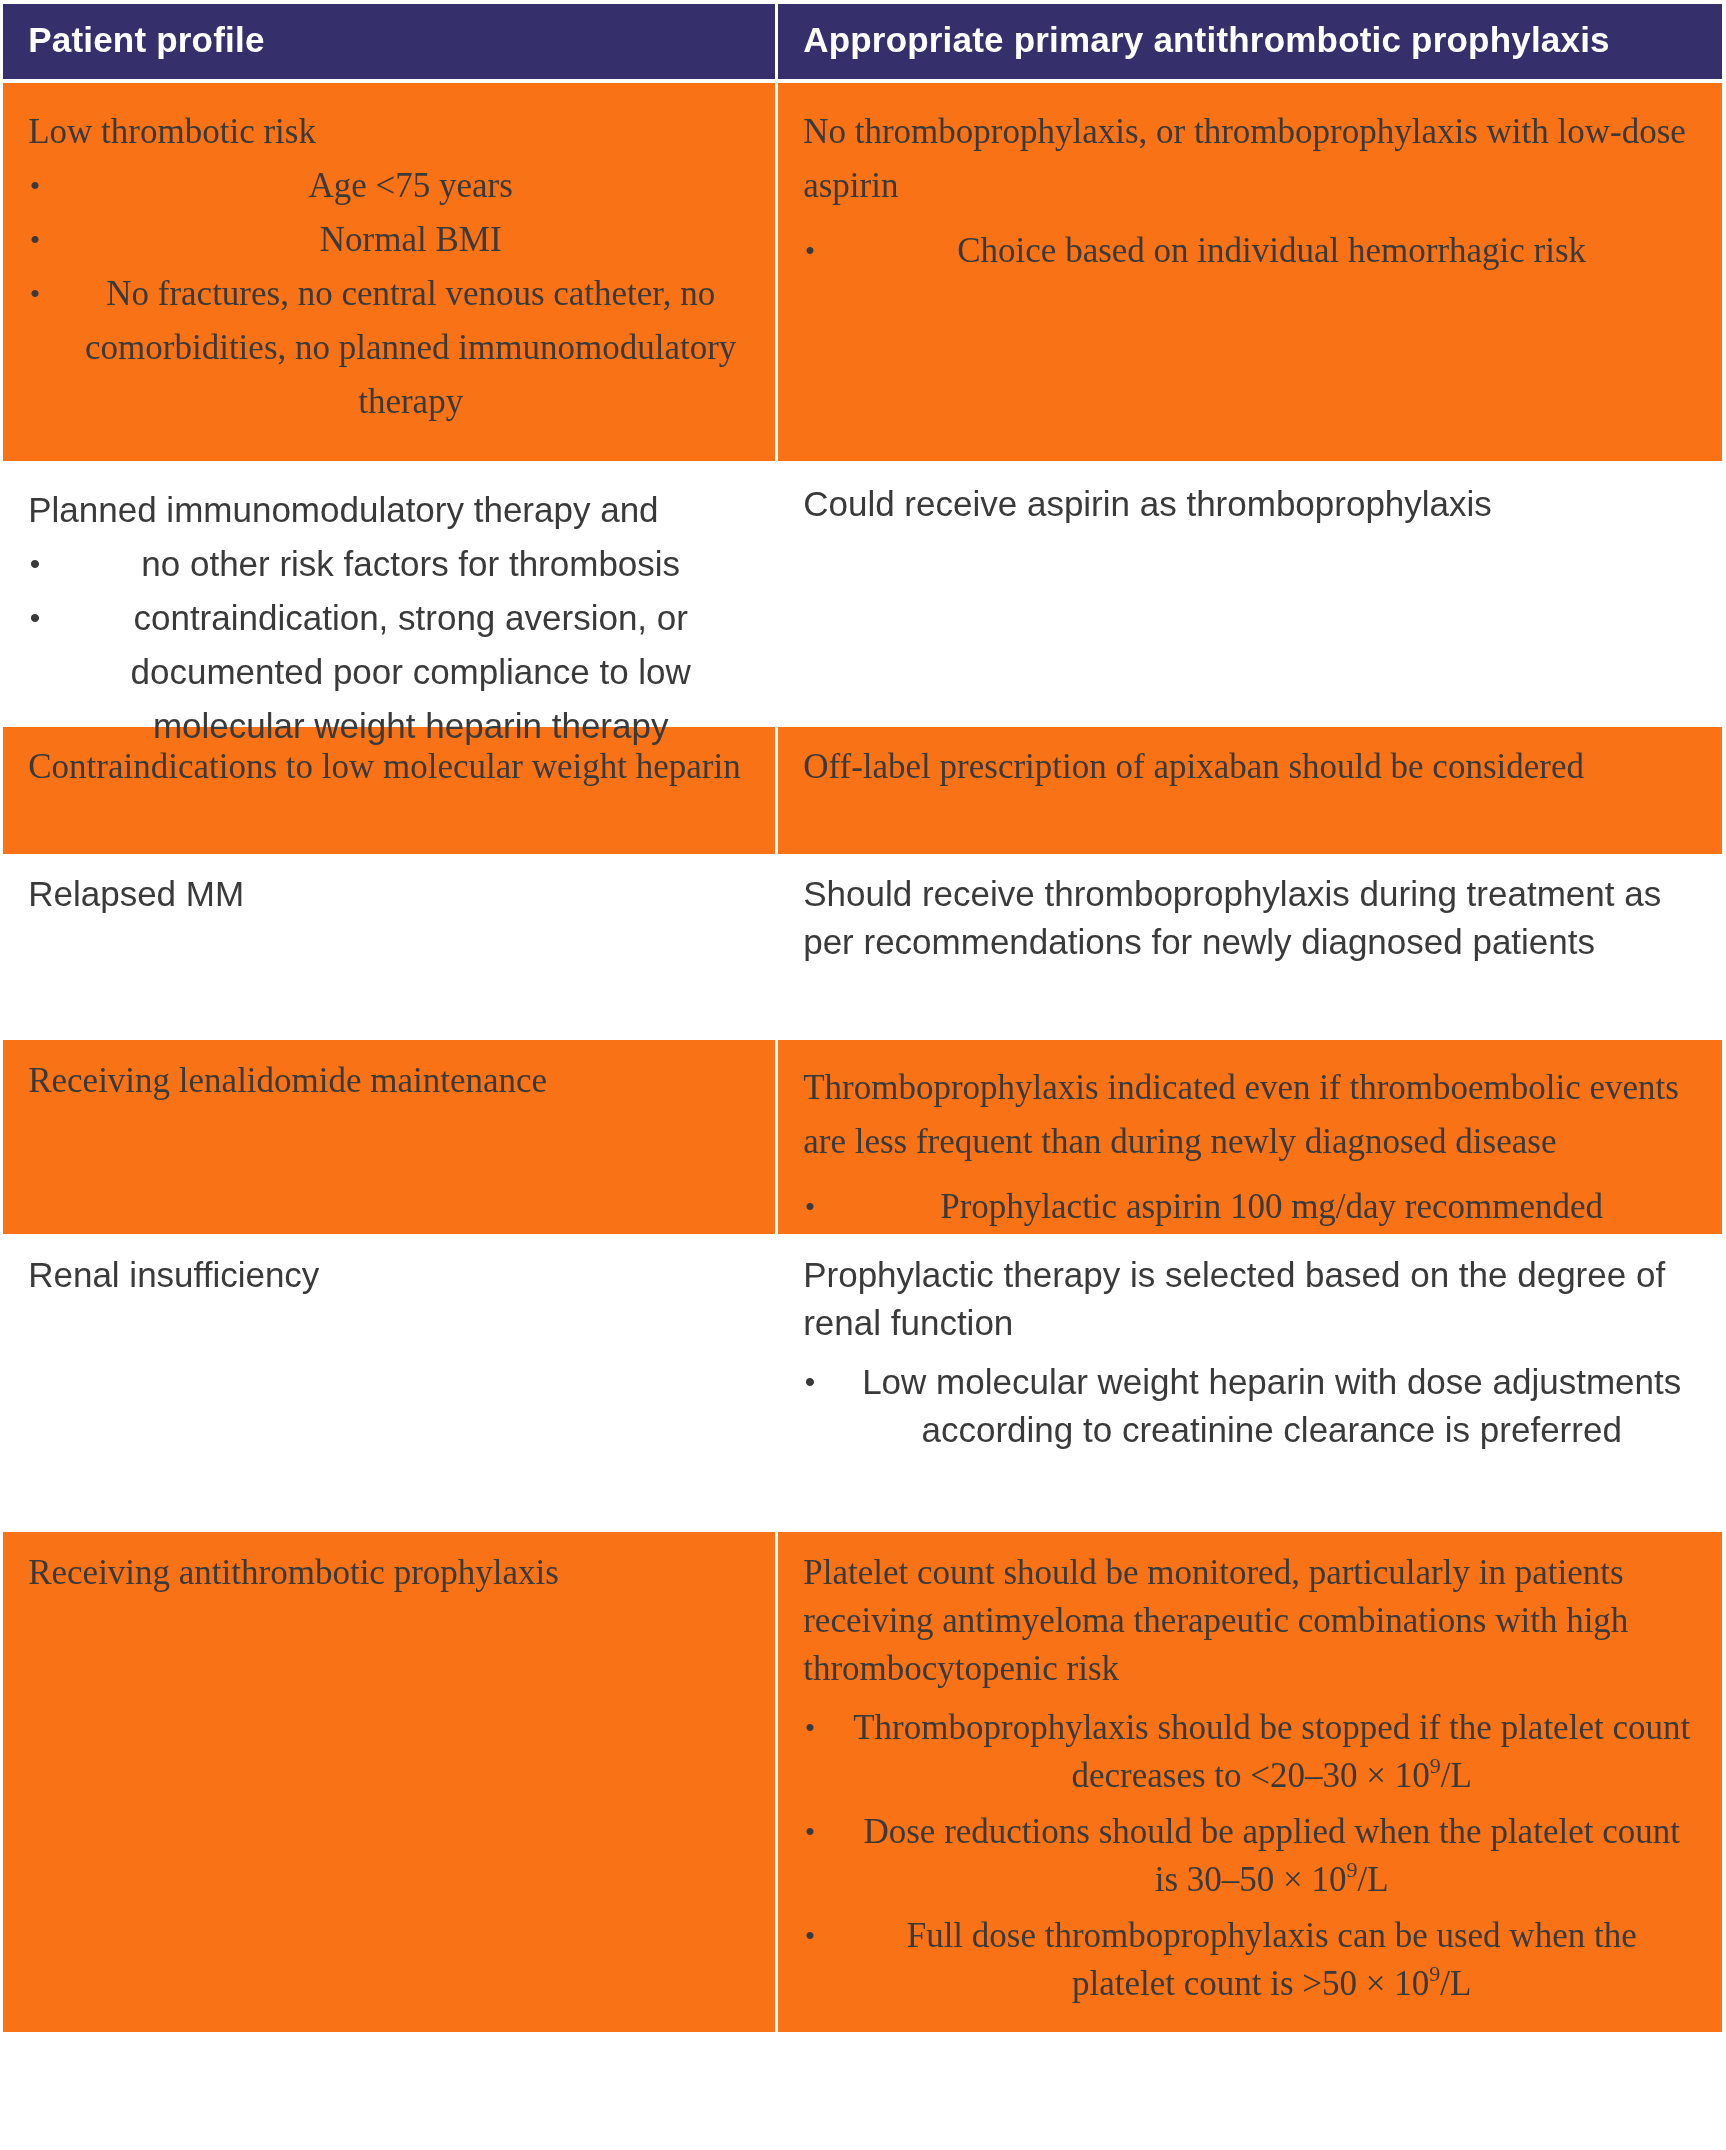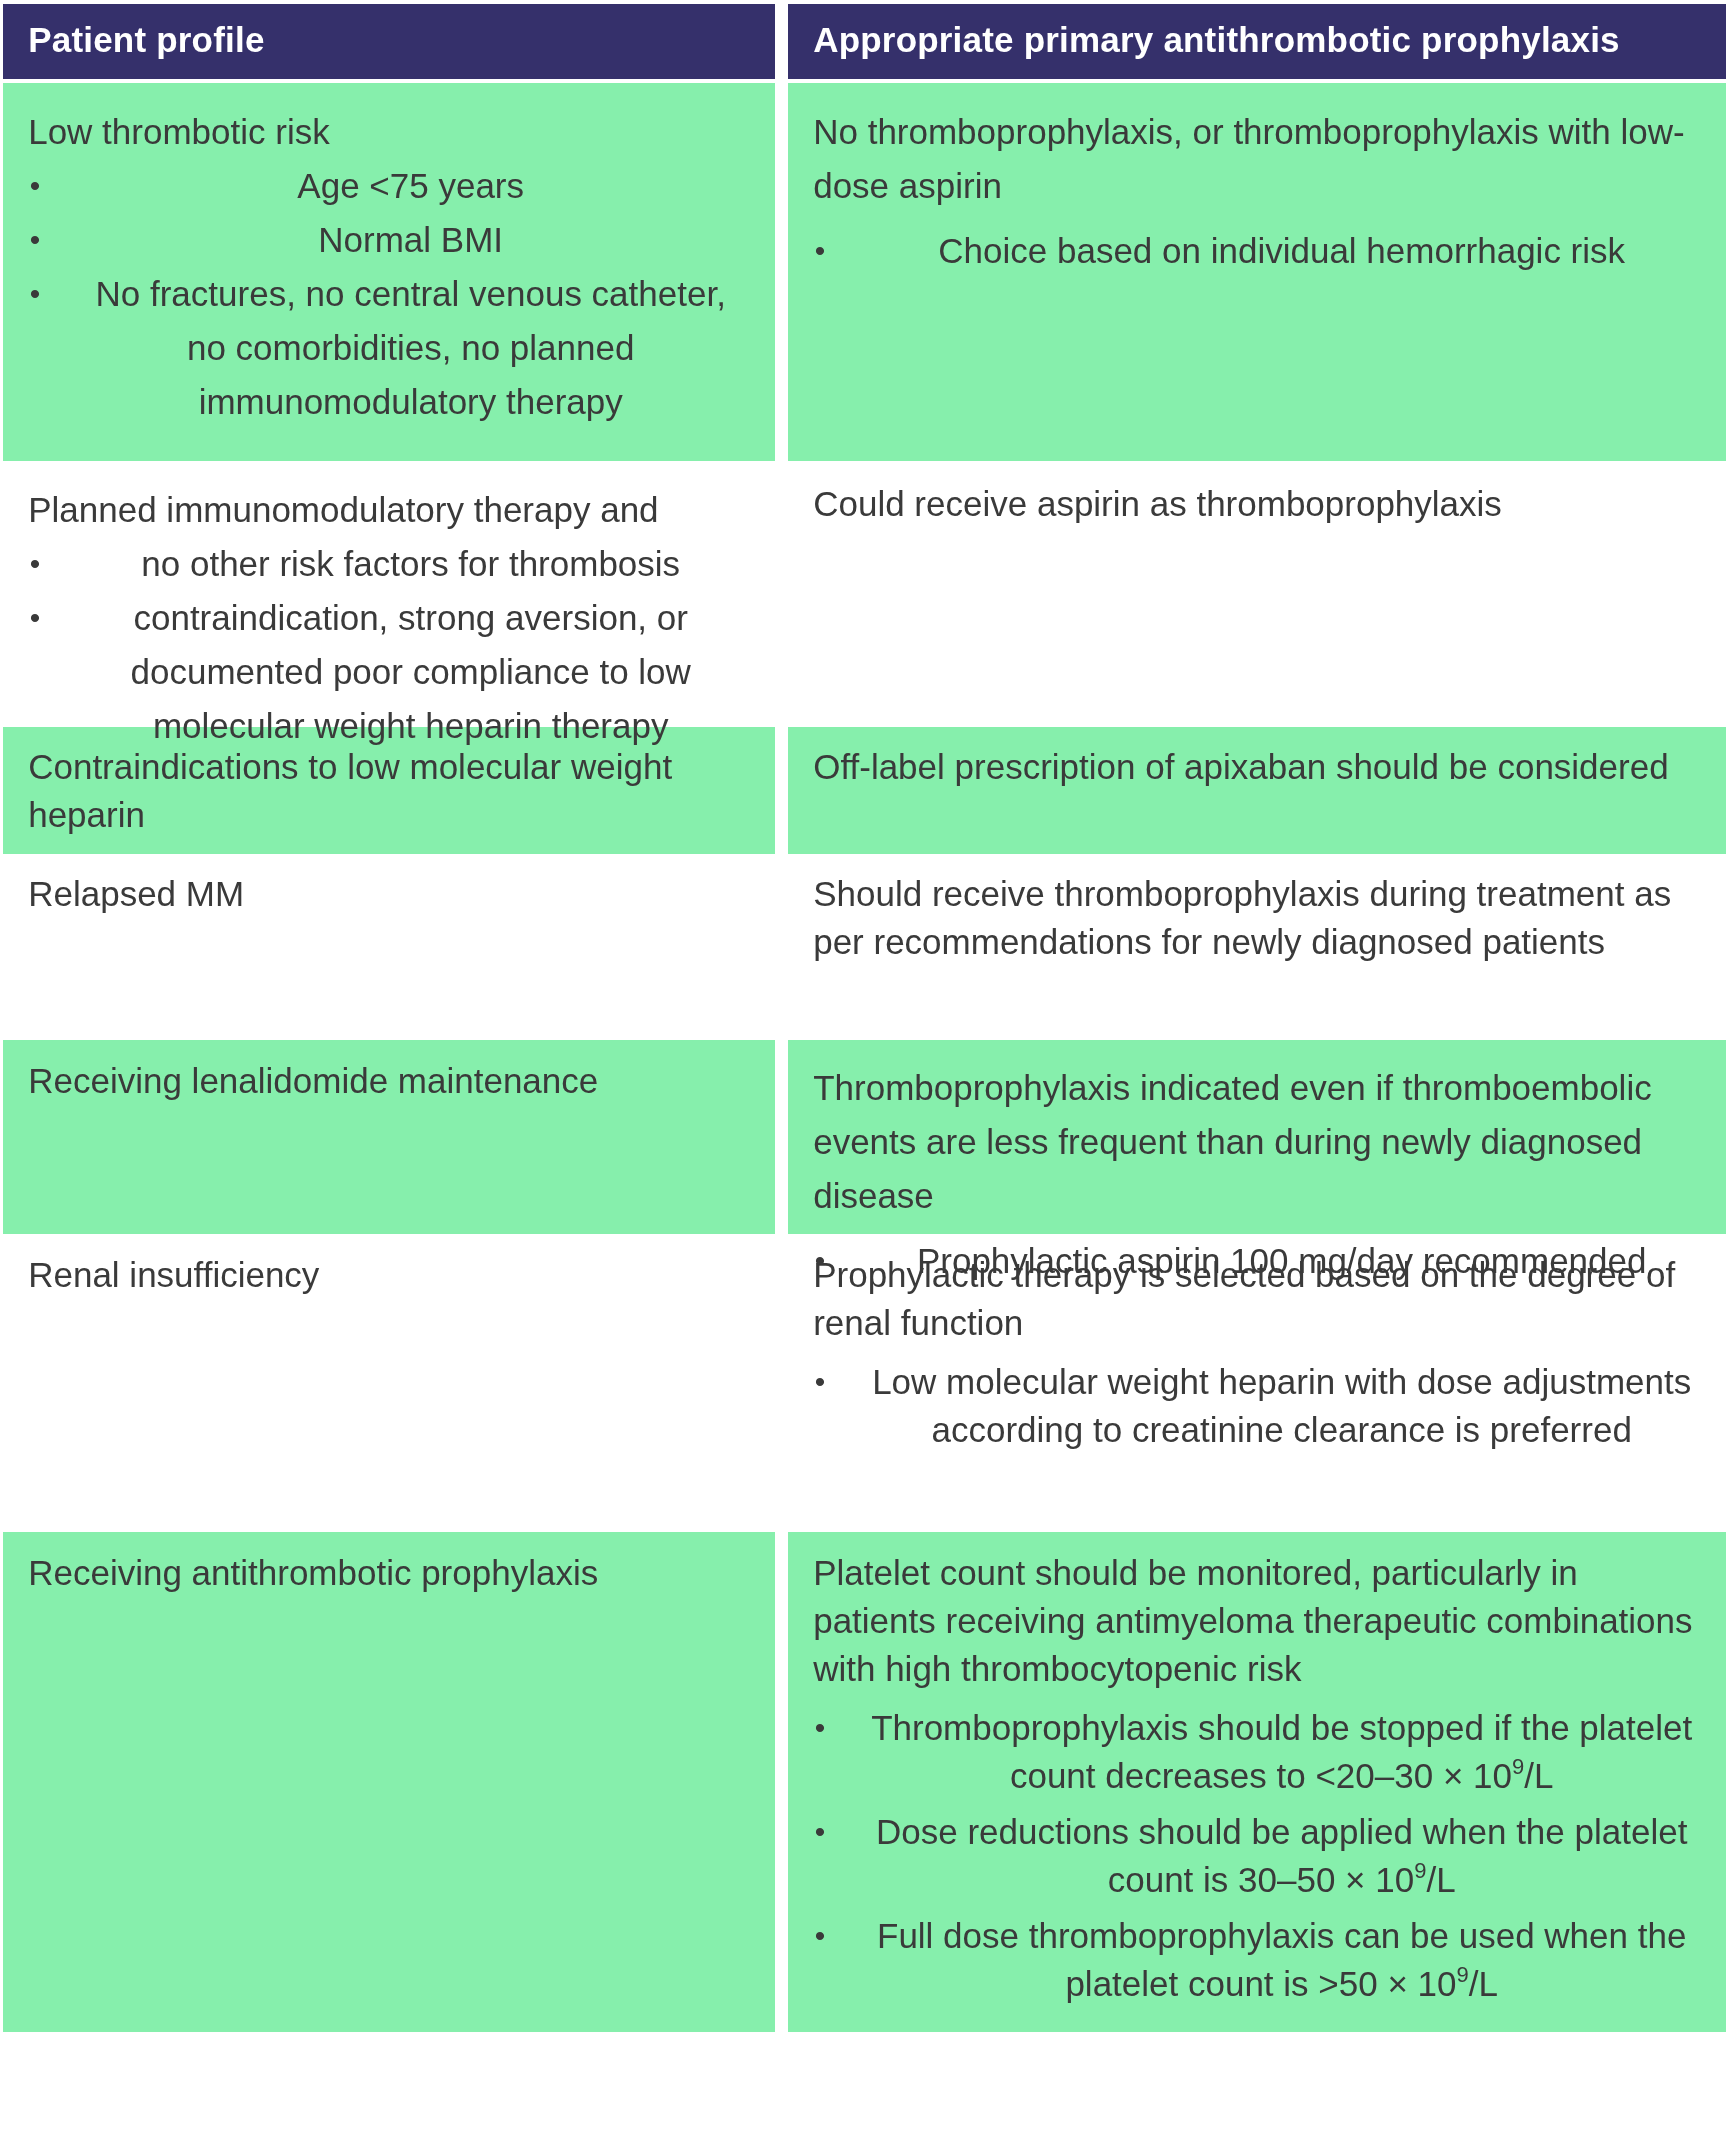--- a/index.html
+++ b/index.html
@@ -1,23 +1,23 @@
 <!DOCTYPE html>
 <html style="font-size:12.6px"><head>
 <meta charset="utf-8">
 <style>
   html, body { margin: 0; padding: 0; background: #ffffff; }
   body { width: 1727px; height: 2151px; position: relative; overflow: hidden;
          font-family: "Liberation Sans", "DejaVu Sans", sans-serif; color: #3a3a3a; }
   .table { position: absolute; left: 3.2px; top: 4px; width: 1719px; }
-  .row { display: grid; grid-template-columns: 772px 944px; column-gap: 13px; box-sizing: border-box; }
+  .row { display: grid; grid-template-columns: 772px 944px; column-gap: 3px; box-sizing: border-box; }
   .row.header { height: 75px; margin-bottom: 4px; }
   .row.header .cell { background: #35306b; color: #ffffff; font-weight: bold; font-size: 35px;
                       display: flex; align-items: center; padding: 0 0 3.2px 25px; box-sizing: border-box; letter-spacing: 0.2px; }
-  .row.shaded .cell { background: #86efac; }
+  .row.shaded .cell { background: #f97316; font-family: Liberation Serif, serif; }
   .row.plain .cell { background: #ffffff; }
   .cell { box-sizing: border-box; padding: 22px 32px 16px 25px; font-size: 35px; line-height: 54px; }
   .cell.tight { line-height: 48px; }
   .cell p { margin: 0; }
   .cell ul { margin: 0; padding: 0; list-style: none; }
   .cell ul li { position: relative; padding-left: 50px; text-align: center; }
   .cell ul li::before { content: "\2022"; position: absolute; left: 1.6px; top: 0; font-size: 30px; }
   .cell ul.spaced { margin-top: 11px; }
   .cell ul.spaced li { margin-bottom: 8px; }
   sup { font-size: 22px; line-height: 0; position: relative; top: -1.6px; }

